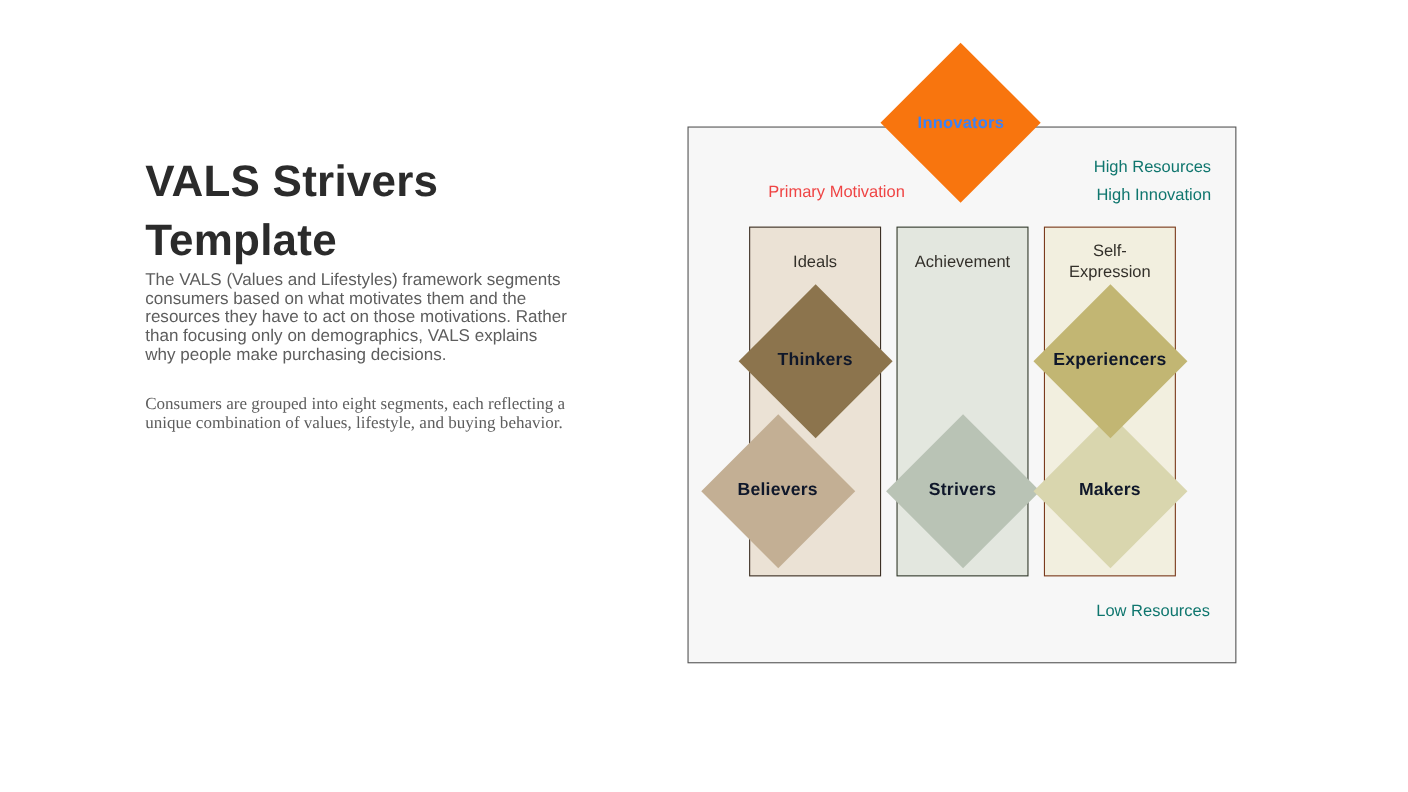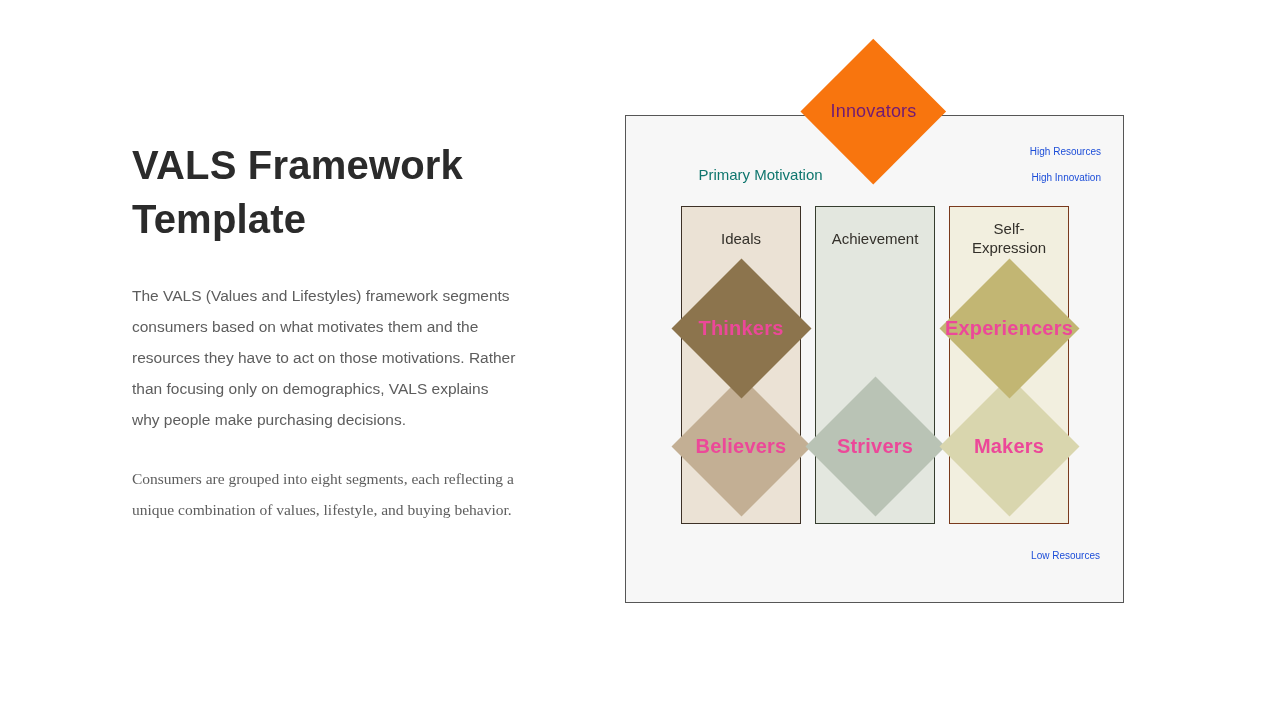--- a/index.html
+++ b/index.html
@@ -3,66 +3,66 @@
 <meta charset="utf-8">
 <style>
   * { margin:0; padding:0; box-sizing:border-box; }
   html,body { width:1280px; height:720px; background:#ffffff; overflow:hidden;
     font-family:"Liberation Sans", sans-serif; }
   .stage { position:relative; width:1280px; height:720px; background:#ffffff; }
 
   
   .left-panel { position:absolute; left:132px; top:138px; width:400px; }
   .title { font-size:40px; font-weight:700; color:#2b2b2b; line-height:54px; letter-spacing:0.2px; }
-  .body-copy { margin-top:34px; width:388px; font-size:15.5px; color:#5d5d5d; line-height:31px; }
+  .body-copy { width:388px; font-size:15.5px; color:#5d5d5d; line-height:17px; }
   .body-copy p + p { margin-top:28px;font-family:Liberation Serif, serif; }
 
   
   .frame { position:absolute; left:625px; top:115px; width:499px; height:488px;
     background:#f7f7f7; border:1px solid #565656; }
 
-  .axis-label { position:absolute; font-size:15px; color:#0f766e; }
+  .axis-label { position:absolute; font-size:15px; color:#ef4444; }
   .primary-motivation { left:688px; top:166px; width:145px; text-align:center; }
-  .res-block { position:absolute; width:160px; text-align:right; line-height:26px; font-size:10px; color:#1d4ed8; }
+  .res-block { position:absolute; width:160px; text-align:right; line-height:26px; font-size:15px; color:#0f766e; }
   .high-block { left:941px; top:139px; }
   .low-block  { left:940px; top:543px; }
 
   .col { position:absolute; top:206px; width:120px; height:318px; border:1px solid #444; }
   .col-1 { left:681px; }
   .col-2 { left:815px; }
   .col-3 { left:949px; }
   .col-header { position:absolute; left:0; top:8px; width:100%; height:46px;
     display:flex; align-items:center; justify-content:center; text-align:center;
     font-size:15px; color:#33302a; line-height:19px; }
   .col-header span { display:inline-block; max-width:92px; }
 
   .diamond { position:absolute; display:flex; align-items:center; justify-content:center; }
   .diamond .shape { position:absolute; inset:14.65%; transform:rotate(45deg); }
-  .diamond .dlabel { position:relative; z-index:2; font-size:20px; font-weight:600;
-    color:#ec4899; letter-spacing:0.2px; }
+  .diamond .dlabel { position:relative; z-index:2; font-size:16px; font-weight:600;
+    color:#0f172a; letter-spacing:0.2px; }
   .seg { width:140px; height:140px; }
   .d-thinkers     { left:671px; top:258px; }
   .d-achievers    { left:805px; top:258px; }
   .d-experiencers { left:939px; top:258px;text-align:right; }
-  .d-believers    { left:671px; top:376px; }
+  .d-believers    { left:637px; top:376px; }
   .d-strivers     { left:805px; top:376px; }
   .d-makers       { left:939px; top:376px; }
 
   .cap { width:145px; height:145px; }
   .d-innovators { left:801px; top:39px; }
   .d-survivors  { left:801px; top:532px; }
-  .cap .dlabel { color:#701a75; font-weight:400; font-size:18px; }
+  .cap .dlabel { color:#3b82f6; font-weight:700; font-size:15px; }
 </style>
 </head>
 <body>
 
 <div class="stage">
 
   <div class="left-panel">
-    <h1 class="title">VALS Framework Template</h1>
+    <h1 class="title">VALS Strivers Template</h1>
     <div class="body-copy">
       <p>The VALS (Values and Lifestyles) framework segments consumers based on what motivates them and the resources they have to act on those motivations. Rather than focusing only on demographics, VALS explains why people make purchasing decisions.</p>
       <p>Consumers are grouped into eight segments, each reflecting a unique combination of values, lifestyle, and buying behavior.</p>
     </div>
   </div>
 
   <div class="frame"></div>
 
   <div class="axis-label primary-motivation">Primary Motivation</div>
   <div class="res-block high-block">

